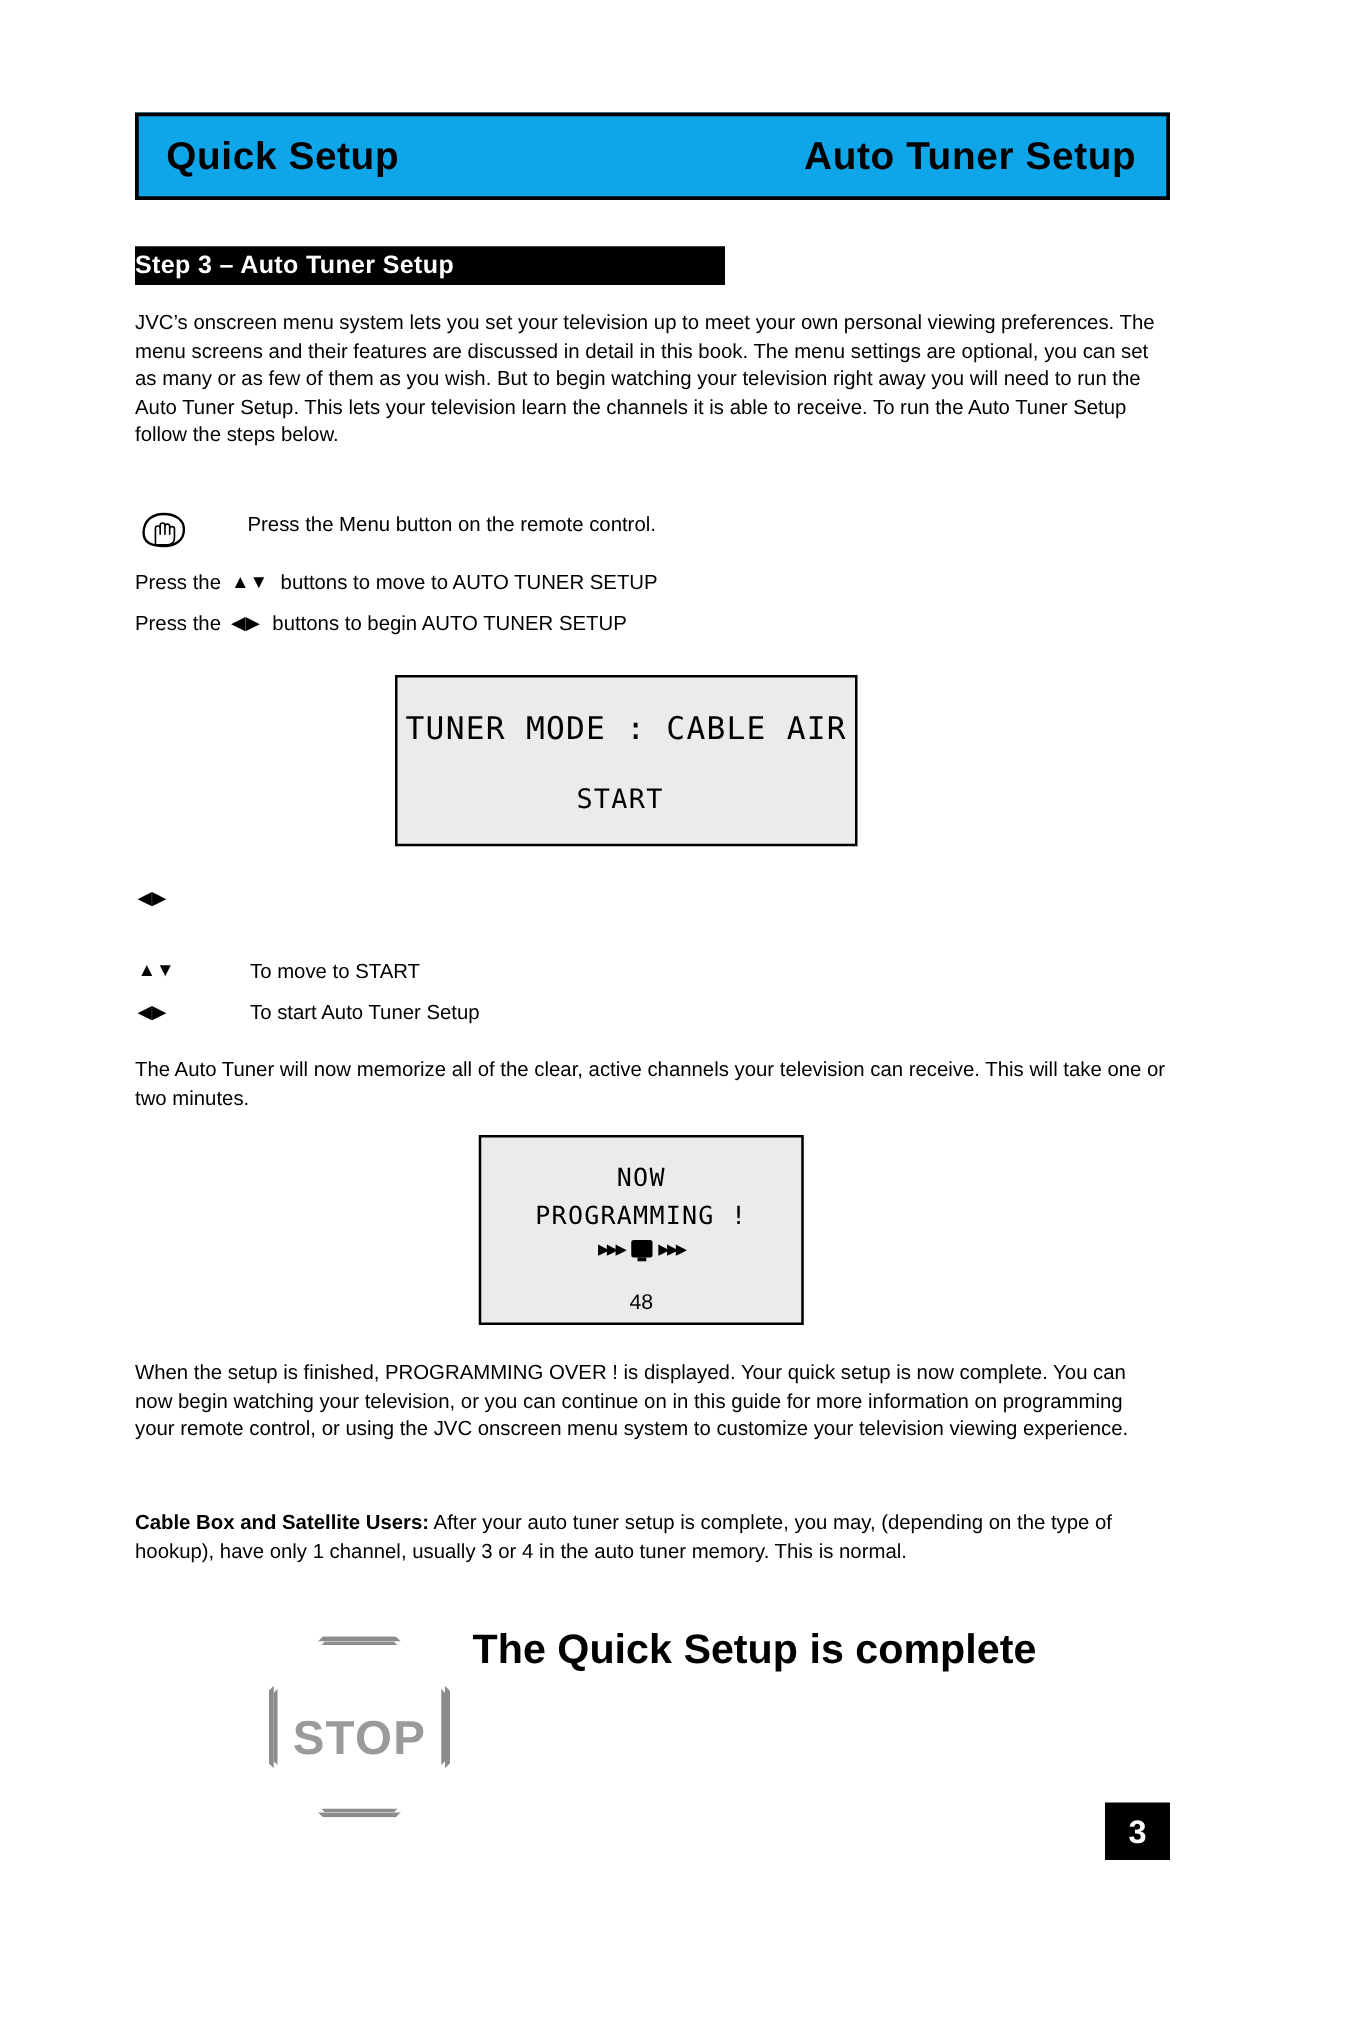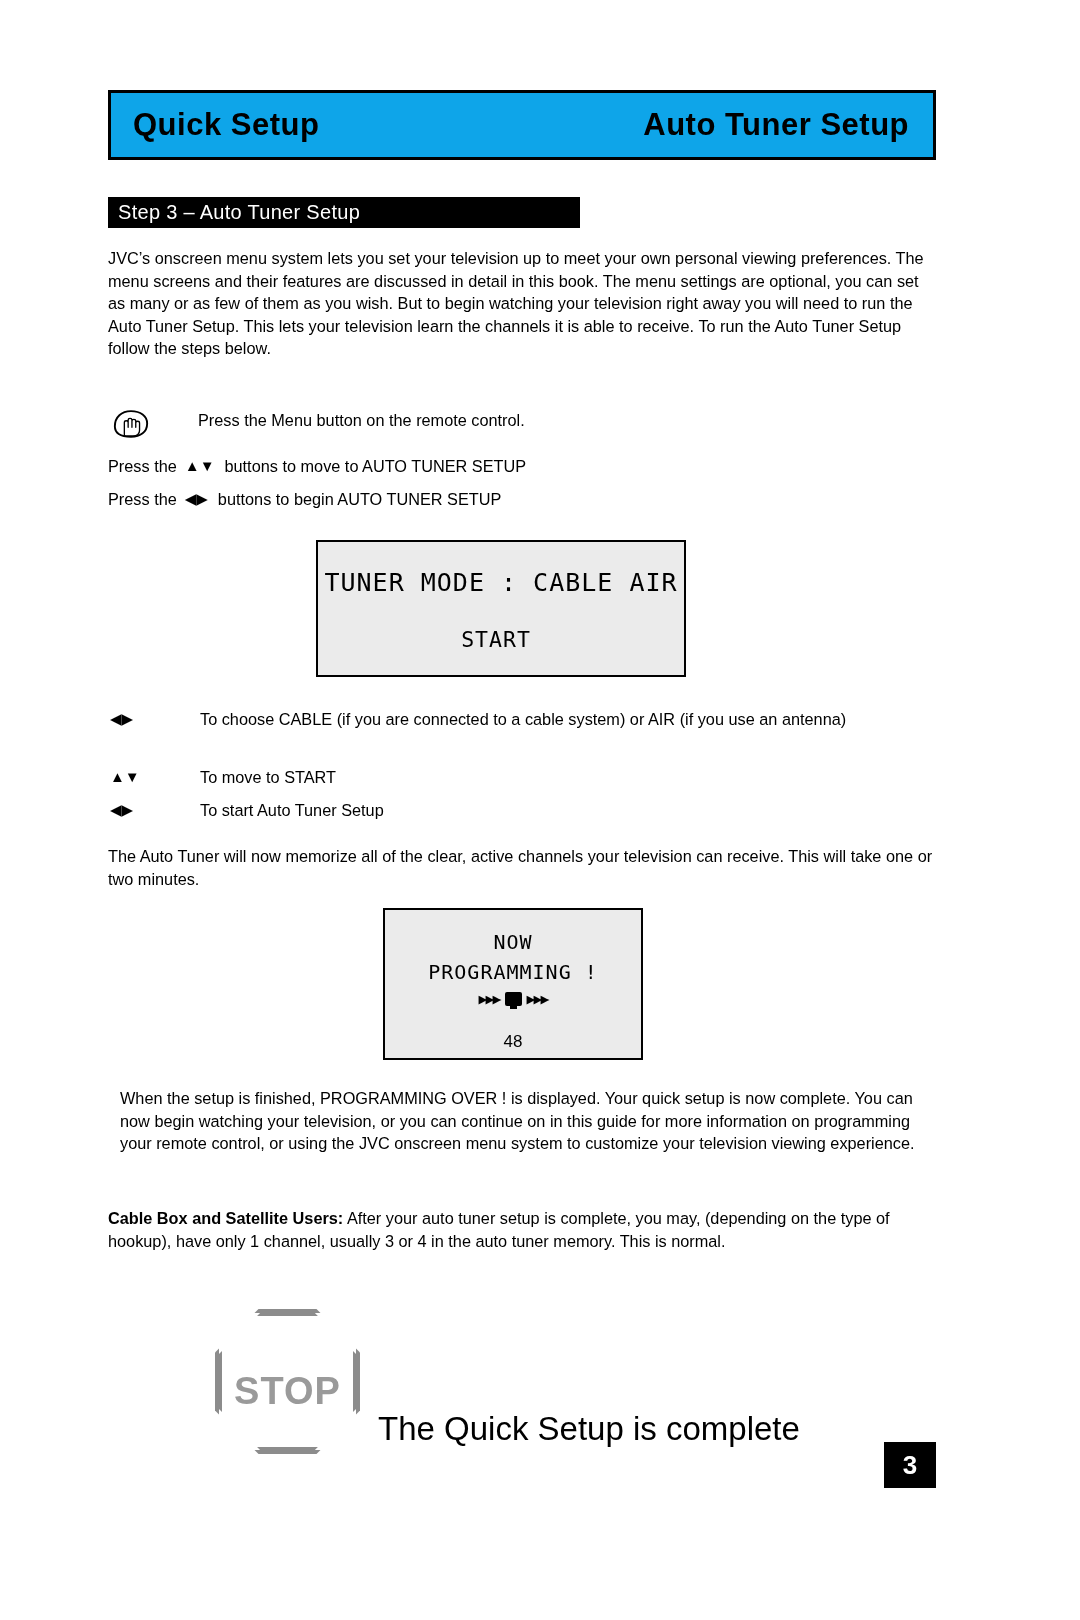--- a/index.html
+++ b/index.html
@@ -56,24 +56,24 @@
   
   .step-title {
     position: absolute;
     left: 108px;
     top: 197px;
     width: 472px;
     height: 31px;
     background: #000000;
     color: #ffffff;
     font-size: 20px;
-    font-weight: normal;
-    display: flex;
-    align-items: center;
-    padding-left: 10px;
+    font-weight: bold;
+    display: flex;
+    align-items: center;
+    padding-left: 0;
     box-sizing: border-box;
     letter-spacing: 0.3px;
   }
 
   
   .para {
     position: absolute;
     font-size: 16.3px;
     line-height: 22.6px;
     color: #000;
@@ -83,21 +83,21 @@
     left: 108px;
     top: 247px;
     width: 832px;
   }
   #after-tuner-para {
     left: 108px;
     top: 845px;
     width: 832px;
   }
   #finish-para {
-    left: 120px;
+    left: 108px;
     top: 1087px;
     width: 800px;
   }
   #cable-box-para {
     left: 108px;
     top: 1207px;
     width: 826px;
   }
   #cable-box-para b { font-weight: bold; }
 
@@ -260,23 +260,23 @@
   .stop-text {
     font-size: 38px;
     font-weight: bold;
     color: #9a9a9a;
     letter-spacing: 1px;
     margin-top: 20px;
   }
   .complete-text {
     position: absolute;
     left: 378px;
-    top: 1410px;
+    top: 1300px;
     font-size: 33px;
-    font-weight: normal;
+    font-weight: bold;
   }
 
   
   .page-number {
     position: absolute;
     left: 884px;
     top: 1442px;
     width: 52px;
     height: 46px;
     background: #000;
@@ -317,21 +317,20 @@
     <span>Press the</span><span class="arrow-gap-pre"></span><span class="arrow-pair">◀▶</span><span class="arrow-gap-post"></span><span>buttons to begin AUTO TUNER SETUP</span>
   </div>
 
   <div class="osd" id="osd-tuner">
     <div class="line1">TUNER MODE  :   CABLE  AIR</div>
     <div class="line2">START</div>
   </div>
 
   <div class="arrow-row" id="arrow-row-1">
     <span class="glyphs">◀▶</span>
-    <span class="text">To choose CABLE (if you are connected to a cable system) or AIR (if you use an antenna)</span>
   </div>
   <div class="arrow-row" id="arrow-row-2">
     <span class="glyphs">▲▼</span>
     <span class="text">To move to START</span>
   </div>
   <div class="arrow-row" id="arrow-row-3">
     <span class="glyphs">◀▶</span>
     <span class="text">To start Auto Tuner Setup</span>
   </div>
 

